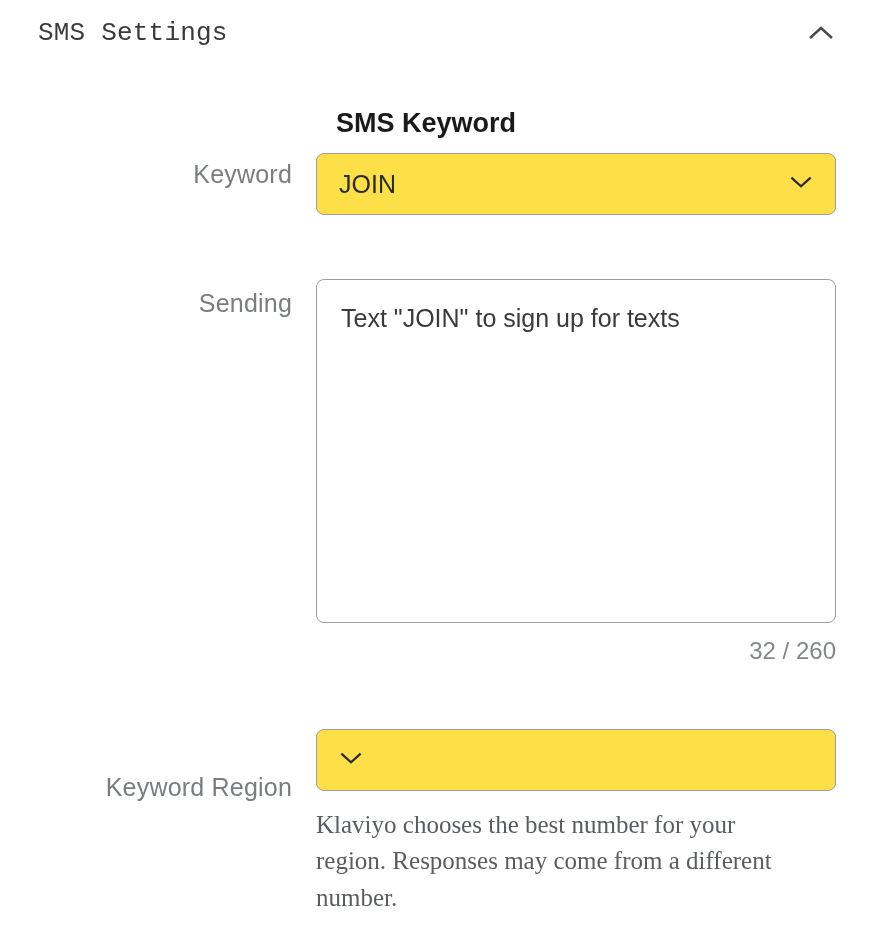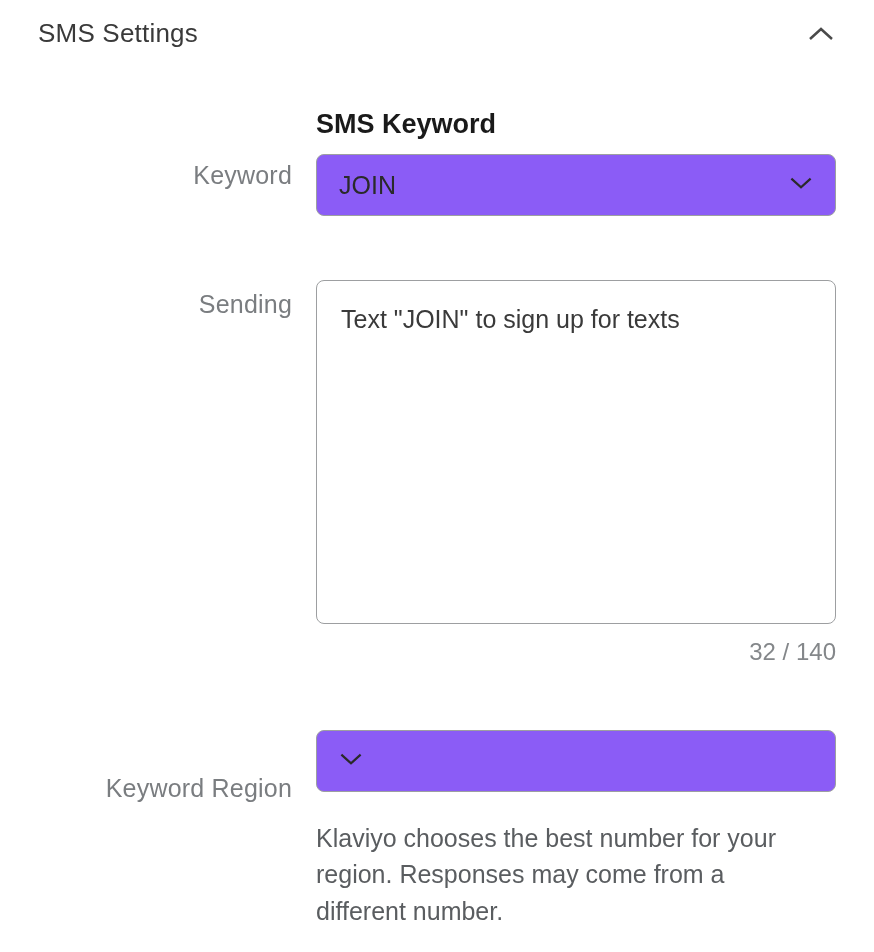--- a/index.html
+++ b/index.html
@@ -18,20 +18,21 @@
       display: flex;
       justify-content: space-between;
       align-items: center;
       padding-bottom: 60px;
     }
     .section-title {
       font-size: 26px;
       font-weight: 400;
       color: #3a3a3a;
       letter-spacing: 0.2px;
+      font-family: Liberation Mono, monospace;
     }
     .chevron {
       width: 30px;
       height: 30px;
       display: flex;
       align-items: center;
       justify-content: center;
     }
     .chevron svg {
       width: 26px;
@@ -65,31 +66,32 @@
     }
     .field-col {
       flex: 1;
       min-width: 0;
     }
     .field-heading {
       font-size: 27px;
       font-weight: 600;
       color: #1a1a1a;
       margin-bottom: 14px;
+      margin-left: 20px;
     }
     .select {
       position: relative;
       border: 1.5px solid #9d9fa1;
       border-radius: 8px;
       height: 62px;
       display: flex;
       align-items: center;
       padding: 0 22px;
       cursor: pointer;
-      background: #8b5cf6;
+      background: #fde047;
     }
     .select-value {
       font-size: 25px;
       color: #2a2a2a;
       flex: 1;
     }
     .select .caret svg {
       width: 24px;
       height: 14px;
       stroke: #2a2a2a;
@@ -112,22 +114,23 @@
     .char-count {
       text-align: right;
       font-size: 24px;
       color: #84878a;
       margin-top: 10px;
     }
     .help-text {
       font-size: 25px;
       color: #5a5d60;
       line-height: 1.45;
-      margin-top: 28px;
+      margin-top: 16px;
       max-width: 480px;
+      font-family: Liberation Serif, serif;
     }
   </style>
 </head>
 <body>
 
 <div class="section-header">
   <div class="section-title">SMS Settings</div>
   <div class="chevron">
     <svg viewBox="0 0 26 16">
         <polyline points="2,13 13,3 24,13"></polyline>
@@ -151,21 +154,21 @@
     </div>
   </div>
 </div>
 
 <div class="row">
   <div class="label-col offset-message">
     <span class="label">Sending</span>
   </div>
   <div class="field-col">
     <textarea class="textarea" style="">Text "JOIN" to sign up for texts</textarea>
-    <div class="char-count">32 / 140</div>
+    <div class="char-count">32 / 260</div>
   </div>
 </div>
 
 <div class="row tight">
   <div class="label-col offset-region">
     <span class="label">Keyword Region</span>
   </div>
   <div class="field-col">
     <div class="select">
       <span class="caret">

